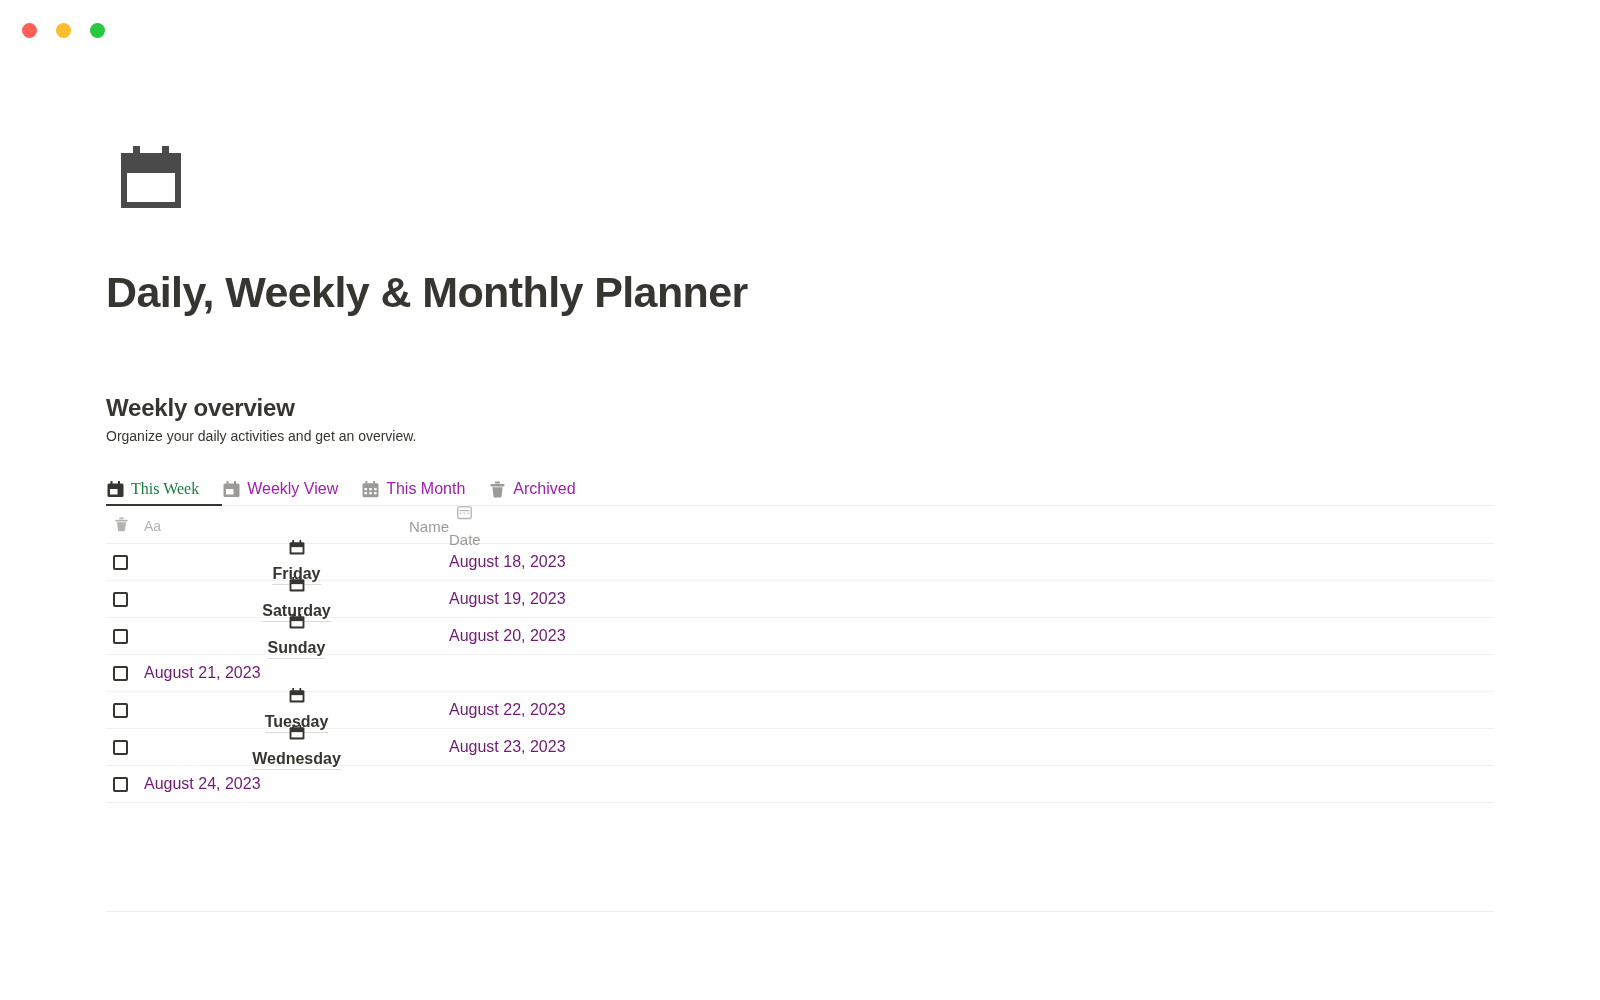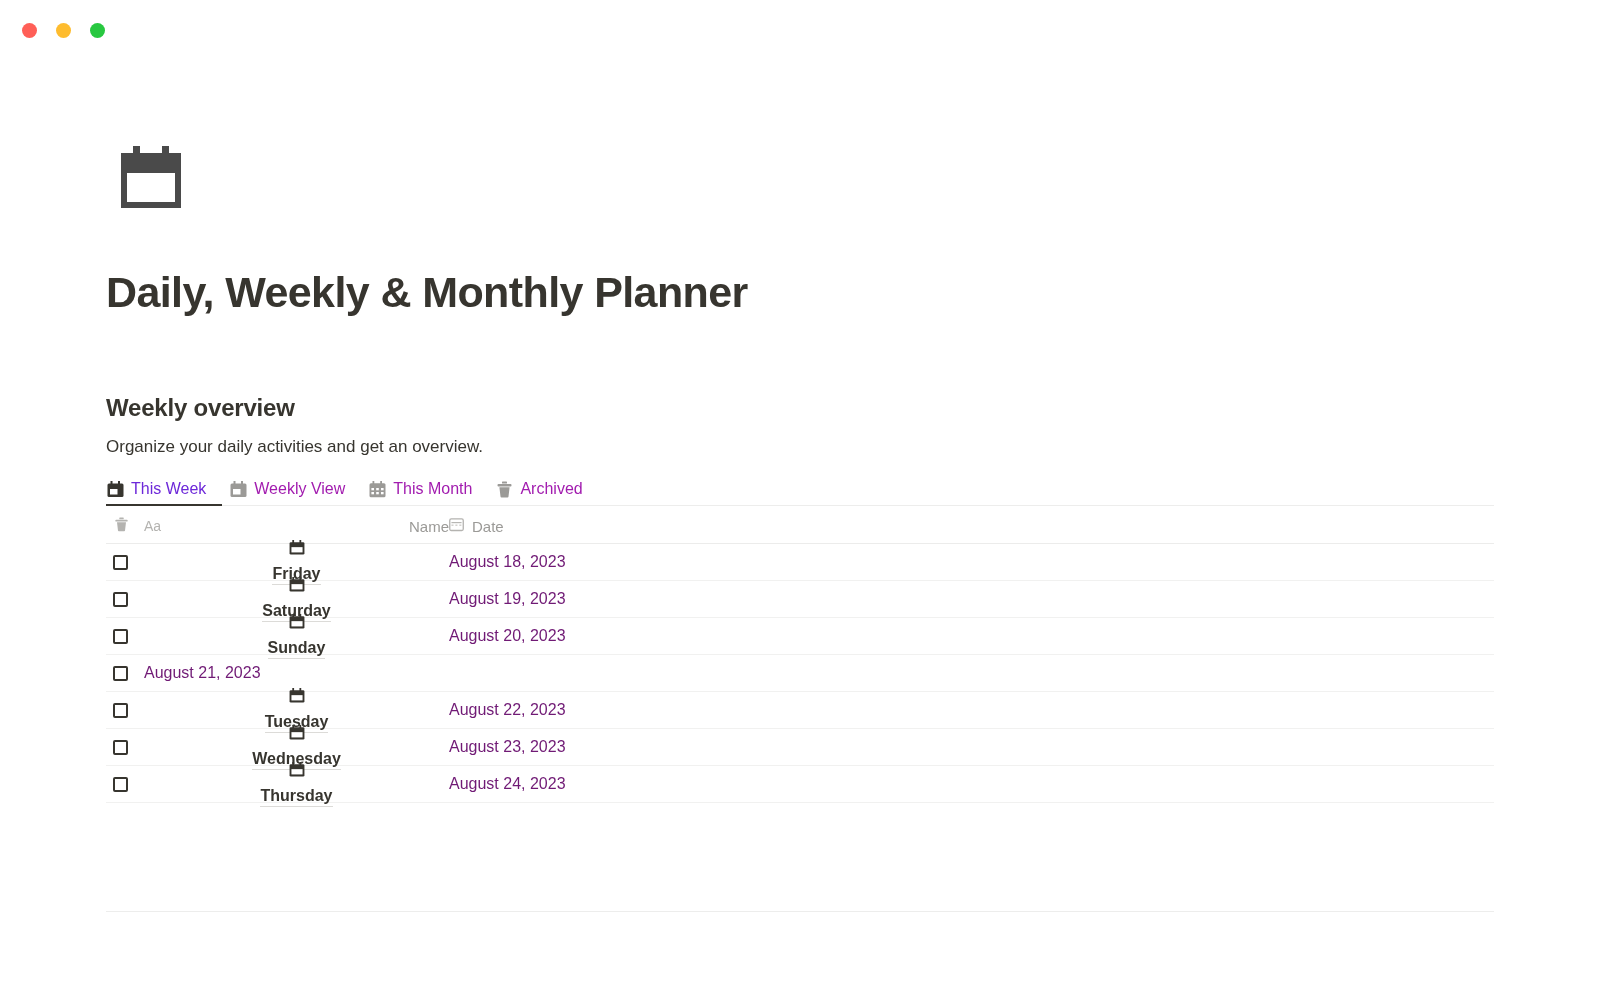--- a/index.html
+++ b/index.html
@@ -83,23 +83,23 @@
     font-size: 24px;
     line-height: 32px;
     font-weight: bold;
     letter-spacing: -0.2px;
     color: #37352f;
     white-space: nowrap;
   }
 
   .section-sub {
     position: absolute;
-    top: 435px;
-    left: 106px;
-    font-size: 17px;
+    top: 424px;
+    left: 106px;
+    font-size: 14px;
     line-height: 24px;
     font-weight: normal;
     color: #37352f;
     white-space: nowrap;
   }
 
   
   .tabs {
     position: absolute;
     top: 474px;
@@ -114,22 +114,23 @@
     gap: 7px;
     padding: 0 12px 7px 12px;
     font-size: 16px;
     line-height: 20px;
     color: #a21caf;
     cursor: pointer;
     white-space: nowrap;
   }
   .tab:first-child { padding-left: 1px; }
   .tab.active {
-    color: #6d28d9;
+    color: #15803d;
     font-weight: normal;
+    font-family: Liberation Serif, serif;
   }
   .tab-icon {
     display: inline-flex;
     width: 17px;
     height: 17px;
     align-items: center;
     justify-content: center;
   }
   .tabs-underline-track {
     position: absolute;
@@ -177,20 +178,21 @@
     font-size: 15px;
     color: #9b9a97;
     justify-content: space-between;
   }
   .th-date {
     display: flex;
     align-items: center;
     gap: 8px;
     font-size: 15px;
     color: #9b9a97;
+    flex-direction: column;
   }
   .th-prefix {
     font-size: 14px;
     color: #b4b3b0;
     font-weight: normal;
   }
 
   .table-row {
     display: flex;
     align-items: center;
@@ -459,31 +461,20 @@
 </svg>
               </span>
               <span class="row-name-text">Wednesday</span>
             </div>
             <div class="td-date">August 23, 2023</div>
           </div>
           <div class="table-row">
             <div class="td-check">
               <span class="checkbox"></span>
             </div>
-            <div class="td-name">
-              <span class="row-icon">
-                <svg width="16" height="16" viewBox="0 0 17 17" xmlns="http://www.w3.org/2000/svg">
-  <rect x="3.5" y="0" width="1.9" height="3.2" fill="#37352f"></rect>
-  <rect x="11.1" y="0" width="1.9" height="3.2" fill="#37352f"></rect>
-  <rect x="0.6" y="2.3" width="15.8" height="13.2" rx="1.4" fill="#37352f"></rect>
-  <rect x="2.6" y="7.6" width="11.8" height="5.6" fill="#ffffff"></rect>
-</svg>
-              </span>
-              <span class="row-name-text">Thursday</span>
-            </div>
             <div class="td-date">August 24, 2023</div>
           </div>
         </div>
 
     </div>
 
     <div class="bottom-divider"></div>
 
   </div>
 </div>

